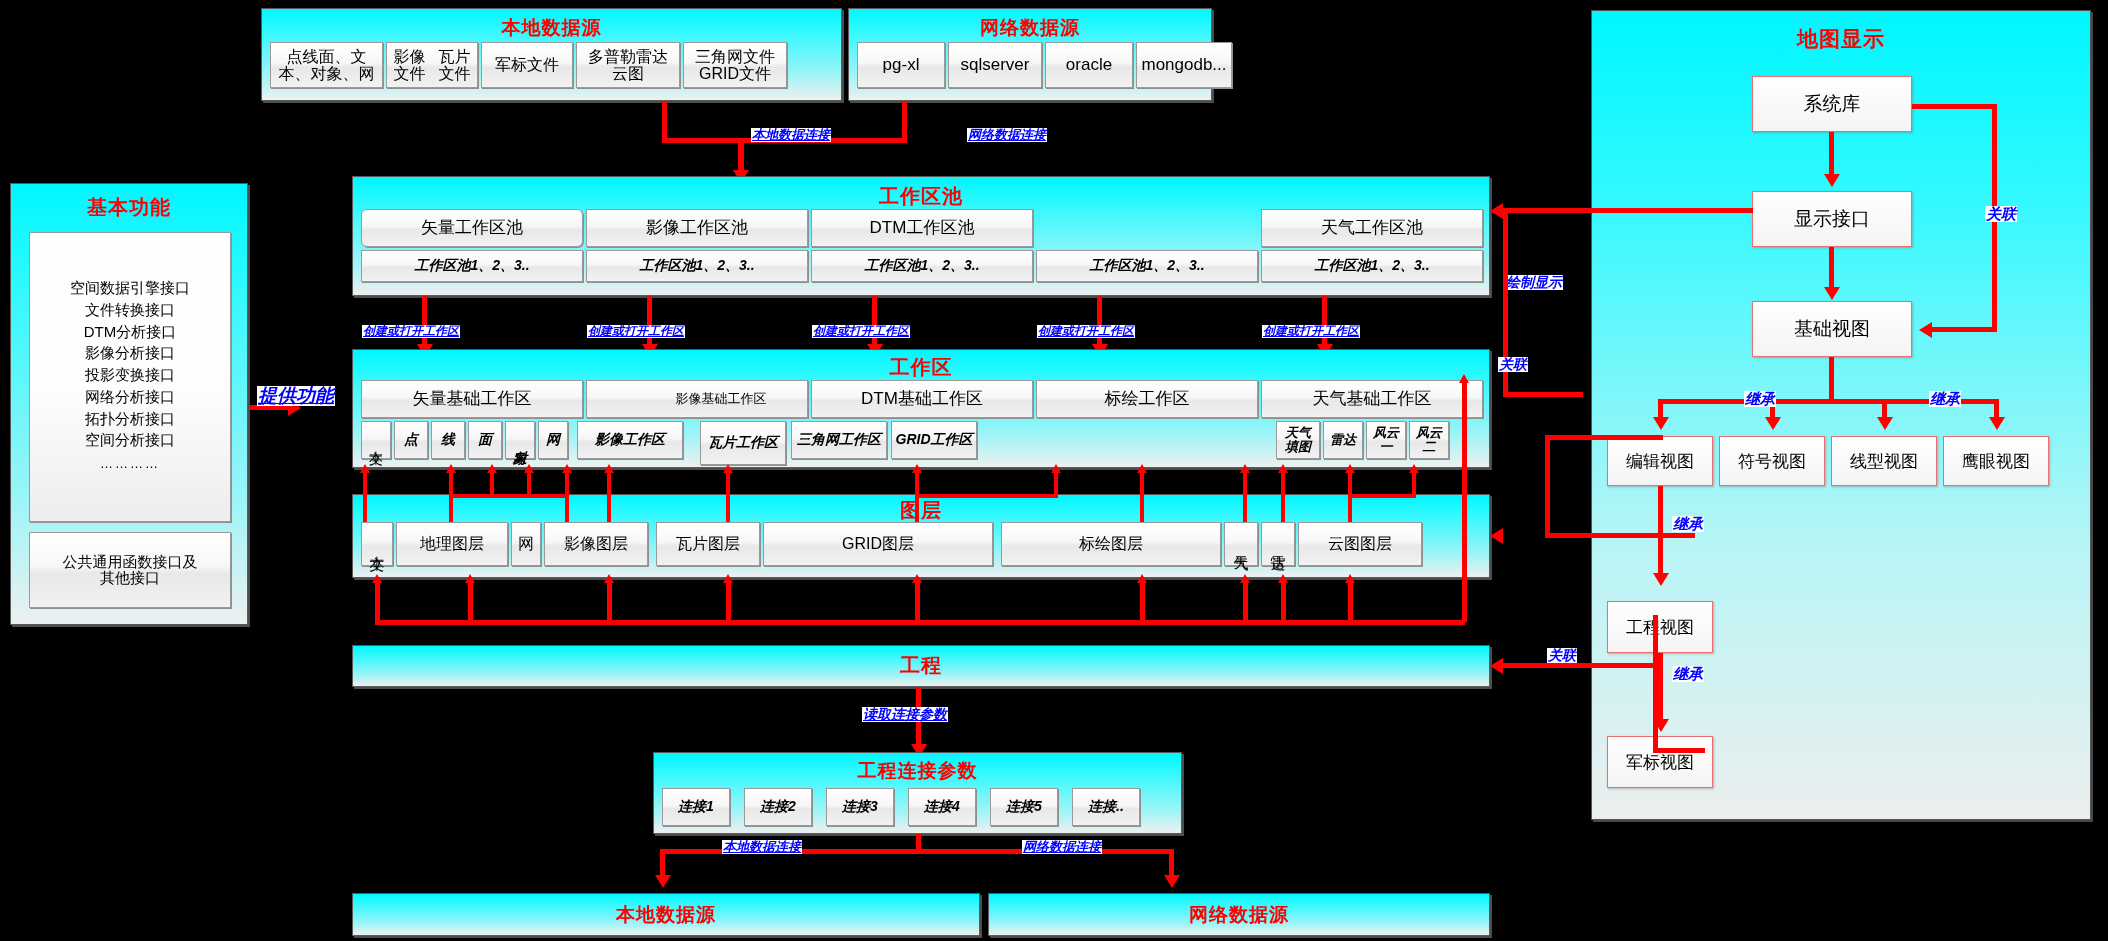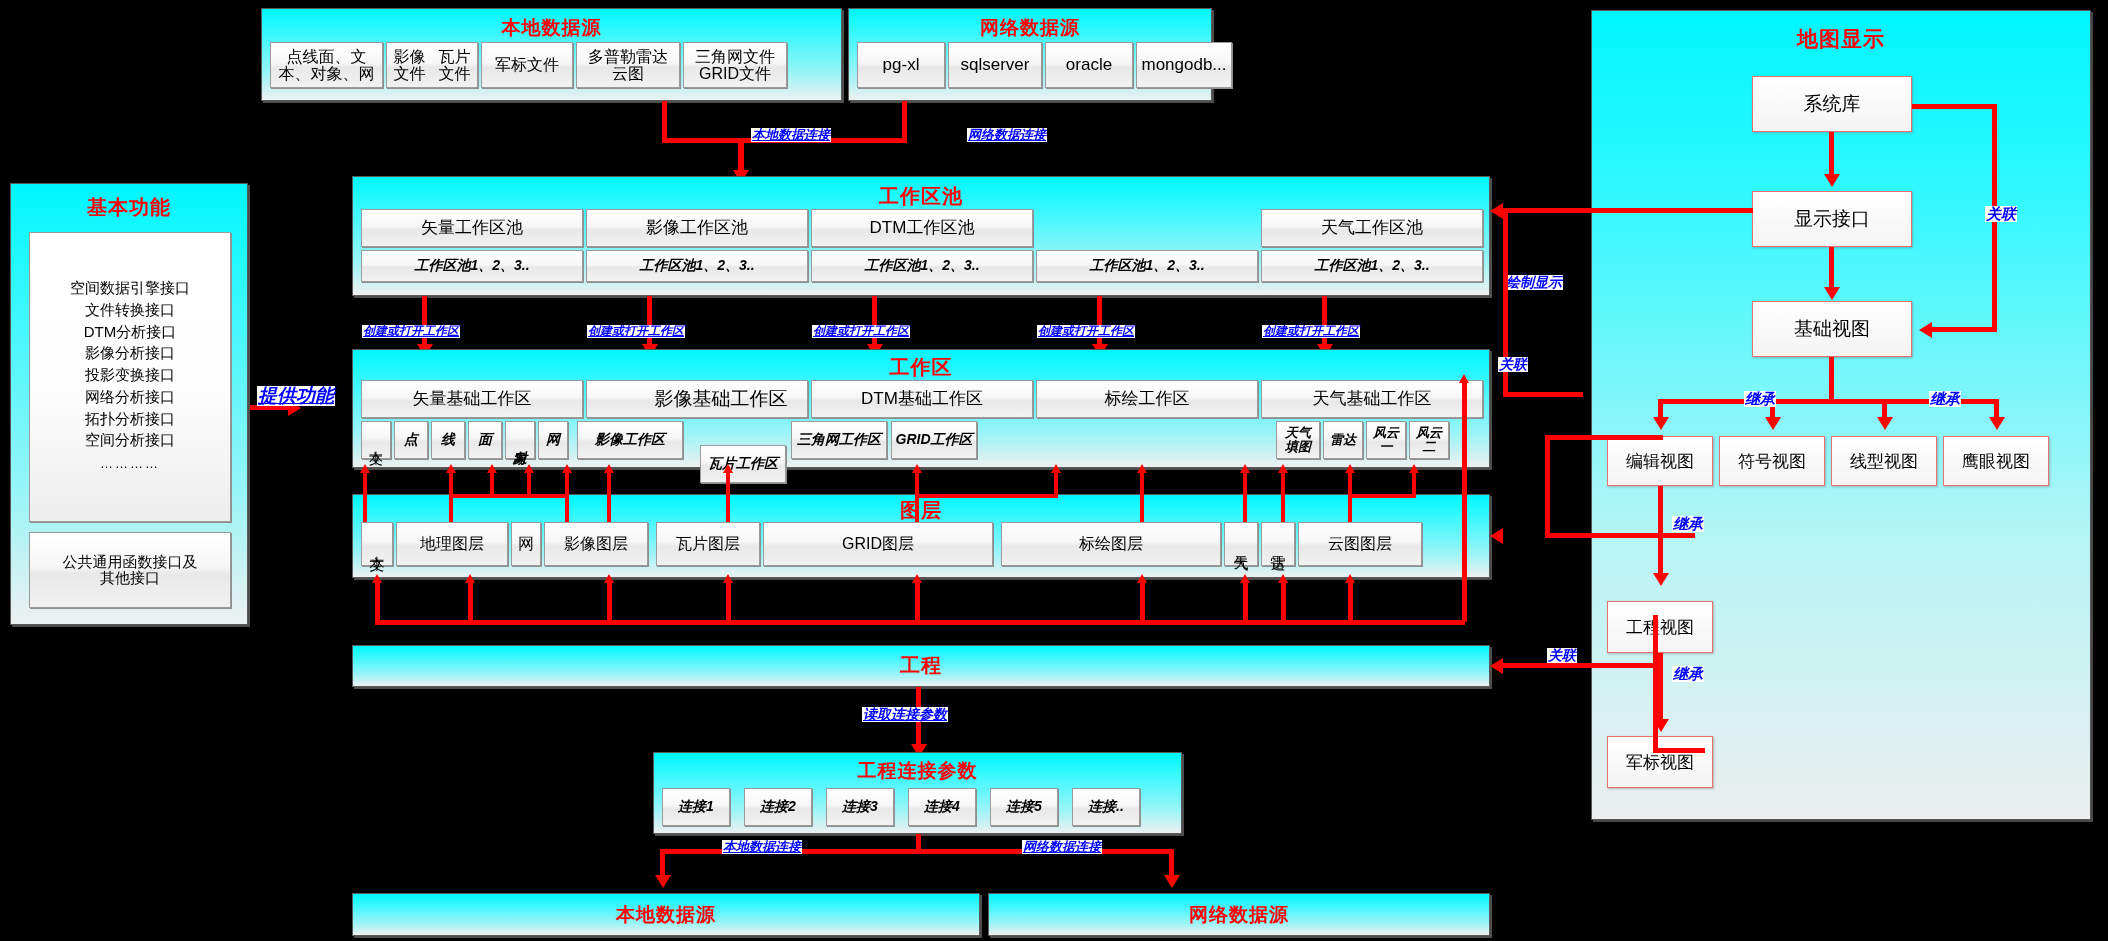--- a/index.html
+++ b/index.html
@@ -125,21 +125,21 @@
   </div>
 </div>
 
 <div class="ln" style="left:250px;top:405px;width:42px;height:5px;"></div>
 <div class="arw arw-r" style="left:288px;top:400px;"></div>
 <div class="elbl" style="left:257px;top:386px;font-size:19px;">提供功能</div>
 
 <div class="abs panel" style="left:352px;top:176px;width:1138px;height:120px;">
   <div class="panel-title abs" style="left:0;top:6px;font-size:20px;">工作区池</div>
 
-  <div class="abs btn" style="left:8px;top:32px;width:222px;height:38px;font-size:17px;">矢量工作区池</div>
+  <div class="abs btn" style="left:8px;top:32px;width:222px;height:38px;font-size:17px;border-radius:6px;">矢量工作区池</div>
   <div class="abs btn" style="left:233px;top:32px;width:222px;height:38px;font-size:17px;">影像工作区池</div>
   <div class="abs btn" style="left:458px;top:32px;width:222px;height:38px;font-size:17px;">DTM工作区池</div>
   <div class="abs btn" style="left:908px;top:32px;width:222px;height:38px;font-size:17px;">天气工作区池</div>
 
   <div class="abs btn italic" style="left:8px;top:73px;width:222px;height:32px;font-size:14px;">工作区池1、2、3..</div>
   <div class="abs btn italic" style="left:233px;top:73px;width:222px;height:32px;font-size:14px;">工作区池1、2、3..</div>
   <div class="abs btn italic" style="left:458px;top:73px;width:222px;height:32px;font-size:14px;">工作区池1、2、3..</div>
   <div class="abs btn italic" style="left:683px;top:73px;width:222px;height:32px;font-size:14px;">工作区池1、2、3..</div>
   <div class="abs btn italic" style="left:908px;top:73px;width:222px;height:32px;font-size:14px;">工作区池1、2、3..</div>
 </div>
@@ -160,35 +160,35 @@
 <div class="arw arw-d" style="left:1092px;top:344px;"></div>
 <div class="elbl" style="left:1037px;top:325px;font-size:12px;">创建或打开工作区</div>
 
 <div class="ln" style="left:1322px;top:296px;width:5px;height:52px;"></div>
 <div class="arw arw-d" style="left:1317px;top:344px;"></div>
 <div class="elbl" style="left:1262px;top:325px;font-size:12px;">创建或打开工作区</div>
 
 <div class="abs panel" style="left:352px;top:349px;width:1138px;height:119px;">
   <div class="panel-title abs" style="left:0;top:4px;font-size:20px;">工作区</div>
   <div class="abs btn" style="left:8px;top:30px;width:222px;height:38px;font-size:17px;">矢量基础工作区</div>
-  <div class="abs btn" style="left:233px;top:30px;width:222px;height:38px;font-size:19px;padding-left:48px;">影像基础工作区</div>
+  <div class="abs btn" style="left:233px;top:30px;width:222px;height:38px;font-size:13px;padding-left:48px;">影像基础工作区</div>
   <div class="abs btn" style="left:458px;top:30px;width:222px;height:38px;font-size:17px;">DTM基础工作区</div>
   <div class="abs btn" style="left:683px;top:30px;width:222px;height:38px;font-size:17px;">标绘工作区</div>
   <div class="abs btn" style="left:908px;top:30px;width:222px;height:38px;font-size:17px;">天气基础工作区</div>
 
   <div class="abs btn vert" style="left:8px;top:71px;width:30px;height:38px;font-size:14px;">文本</div>
   <div class="abs btn" style="left:41px;top:71px;width:34px;height:38px;font-size:14px;font-style:italic;font-weight:bold;">点</div>
   <div class="abs btn" style="left:78px;top:71px;width:34px;height:38px;font-size:14px;font-style:italic;font-weight:bold;">线</div>
   <div class="abs btn" style="left:115px;top:71px;width:34px;height:38px;font-size:14px;font-style:italic;font-weight:bold;">面</div>
   <div class="abs btn vert" style="left:152px;top:71px;width:30px;height:38px;font-size:14px;font-style:italic;font-weight:bold;">对象</div>
   <div class="abs btn" style="left:185px;top:71px;width:30px;height:38px;font-size:14px;font-style:italic;font-weight:bold;">网</div>
 
   <div class="abs btn italic" style="left:224px;top:71px;width:106px;height:38px;font-size:14px;">影像工作区</div>
 
-  <div class="abs btn italic" style="left:347px;top:71px;width:86px;height:38px;font-size:14px;margin-top:24px;">瓦片工作区</div>
+  <div class="abs btn italic" style="left:347px;top:71px;width:86px;height:44px;font-size:14px;">瓦片工作区</div>
   <div class="abs btn italic" style="left:438px;top:71px;width:96px;height:38px;font-size:14px;">三角网工作区</div>
   <div class="abs btn italic" style="left:538px;top:71px;width:86px;height:38px;font-size:14px;">GRID工作区</div>
 
   <div class="abs btn italic" style="left:923px;top:71px;width:44px;height:38px;font-size:13px;flex-direction:column;">
     <span>天气</span>
     <span>填图</span>
   </div>
   <div class="abs btn italic" style="left:970px;top:71px;width:40px;height:38px;font-size:13px;">雷达</div>
   <div class="abs btn italic" style="left:1013px;top:71px;width:40px;height:38px;font-size:13px;flex-direction:column;">
     <span>风云</span>

